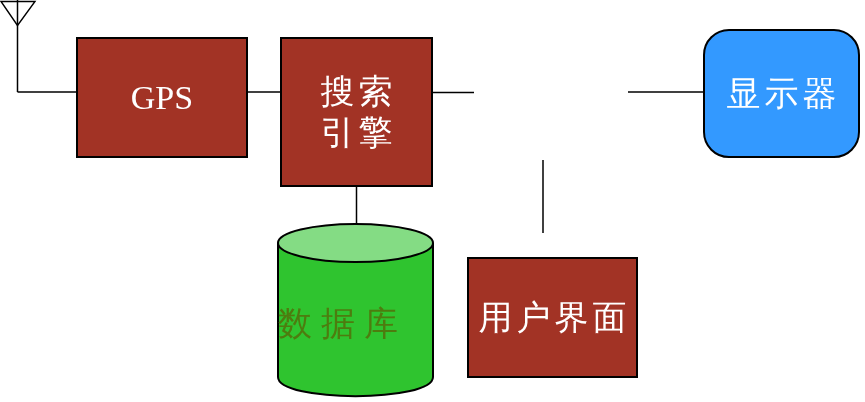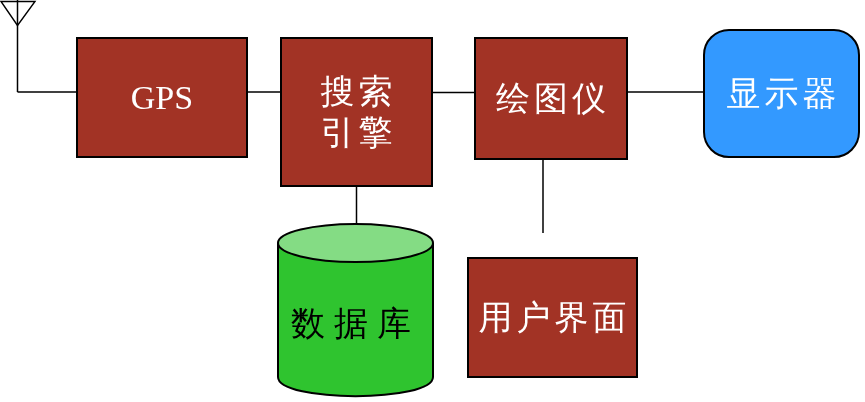--- a/index.html
+++ b/index.html
@@ -53,24 +53,24 @@
   #node-gps-receiver    { left: 76px;  top: 37px;  width: 172px; height: 121px; }
   #node-search-engine   { left: 280px; top: 37px;  width: 153px; height: 150px; }
   #node-plotter         { left: 474px; top: 37px;  width: 154px; height: 123px; }
   #node-display         { left: 703px; top: 29px;  width: 157px; height: 129px; text-align: right; }
   #node-user-interface  { left: 467px; top: 233px; width: 171px; height: 121px; margin-top: 24px; }
   #database-label {
     position: absolute;
     left: 278px;
     top: 303px;
     width: 155px;
-    text-align: center;
+    text-align: left;
     font-size: 34px;
     line-height: 41px;
-    color: #000000;
+    color: #4d7c0f;
     letter-spacing: 9px;
     margin-right: -9px;
     white-space: nowrap;
   }
 </style>
 </head>
 <body>
 
 <div id="canvas">
 
@@ -96,23 +96,20 @@
 
   <div class="node red" id="node-gps-receiver">
     <span class="line">GPS</span>
   </div>
 
   <div class="node red" id="node-search-engine">
     <span class="line cjk">搜索</span>
     <span class="line cjk">引擎</span>
   </div>
 
-  <div class="node red" id="node-plotter">
-    <span class="line cjk">绘图仪</span>
-  </div>
 
   <div class="node blue" id="node-display">
     <span class="line cjk">显示器</span>
   </div>
 
   <div class="node red" id="node-user-interface">
     <span class="line cjk">用户界面</span>
   </div>
 
   <div id="database-label">数据库</div>

